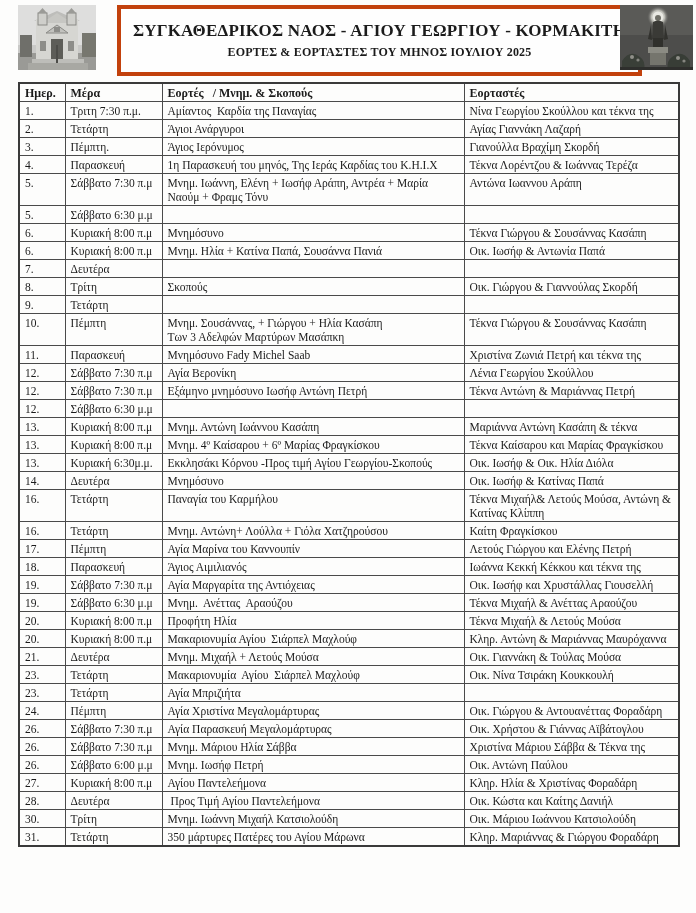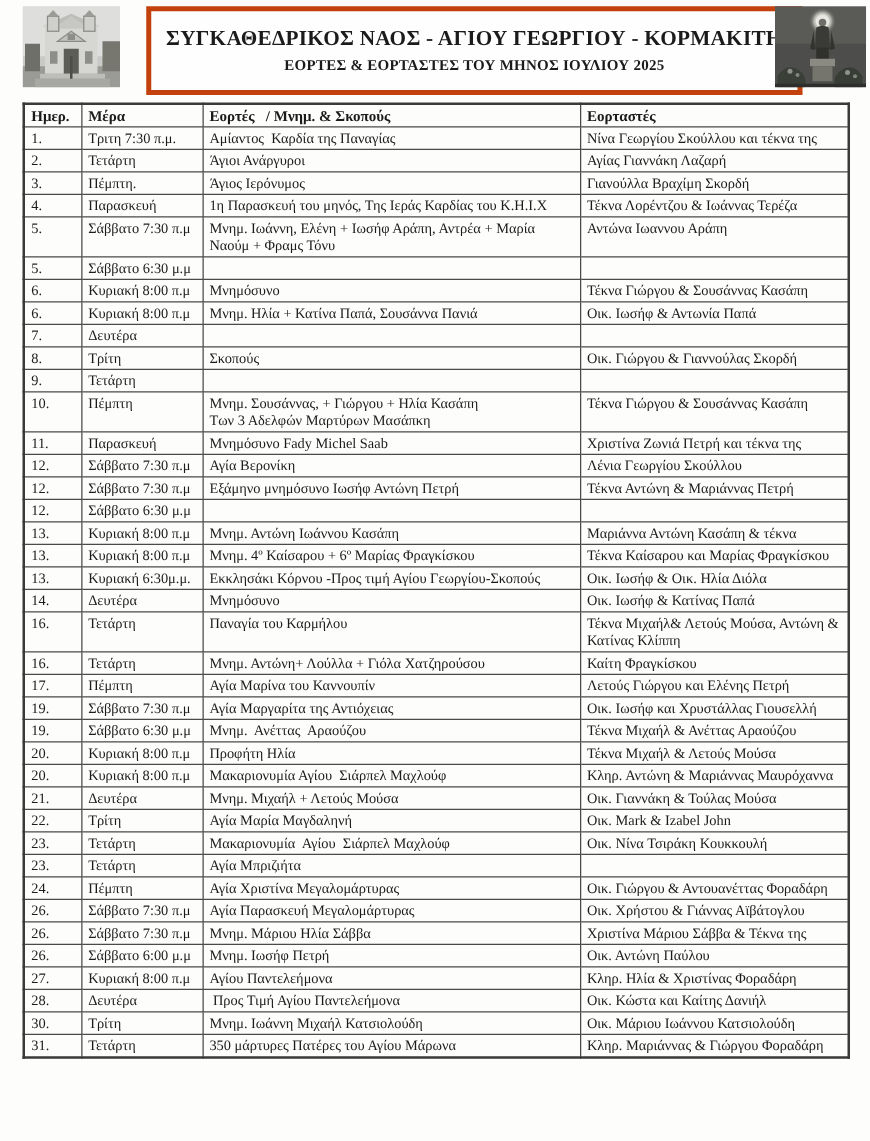--- a/index.html
+++ b/index.html
@@ -266,20 +266,26 @@
           <td>Μνημ. Αντώνη+ Λούλλα + Γιόλα Χατζηρούσου</td>
           <td>Καίτη Φραγκίσκου</td>
         </tr>
         <tr>
           <td>17.</td>
           <td>Πέμπτη</td>
           <td>Αγία Μαρίνα του Καννουπίν</td>
           <td>Λετούς Γιώργου και Ελένης Πετρή</td>
         </tr>
         <tr>
+          <td>18.</td>
+          <td>Παρασκευή</td>
+          <td>Άγιος Αιμιλιανός</td>
+          <td>Ιωάννα Κεκκή Κέκκου και τέκνα της</td>
+        </tr>
+        <tr>
           <td>19.</td>
           <td>Σάββατο 7:30 π.μ</td>
           <td>Αγία Μαργαρίτα της Αντιόχειας</td>
           <td>Οικ. Ιωσήφ και Χρυστάλλας Γιουσελλή</td>
         </tr>
         <tr>
           <td>19.</td>
           <td>Σάββατο 6:30 μ.μ</td>
           <td>Μνημ.  Ανέττας  Αραούζου</td>
           <td>Τέκνα Μιχαήλ &amp; Ανέττας Αραούζου</td>
@@ -296,26 +302,20 @@
           <td>Μακαριονυμία Αγίου  Σιάρπελ Μαχλούφ</td>
           <td>Κληρ. Αντώνη &amp; Μαριάννας Μαυρόχαννα</td>
         </tr>
         <tr>
           <td>21.</td>
           <td>Δευτέρα</td>
           <td>Μνημ. Μιχαήλ + Λετούς Μούσα</td>
           <td>Οικ. Γιαννάκη &amp; Τούλας Μούσα</td>
         </tr>
         <tr>
-          <td>22.</td>
-          <td>Τρίτη</td>
-          <td>Αγία Μαρία Μαγδαληνή</td>
-          <td>Οικ. Mark &amp; Izabel John</td>
-        </tr>
-        <tr>
           <td>23.</td>
           <td>Τετάρτη</td>
           <td>Μακαριονυμία  Αγίου  Σιάρπελ Μαχλούφ</td>
           <td>Οικ. Νίνα Τσιράκη Κουκκουλή</td>
         </tr>
         <tr>
           <td>23.</td>
           <td>Τετάρτη</td>
           <td>Αγία Μπριζιήτα</td>
           <td>&nbsp;</td>

